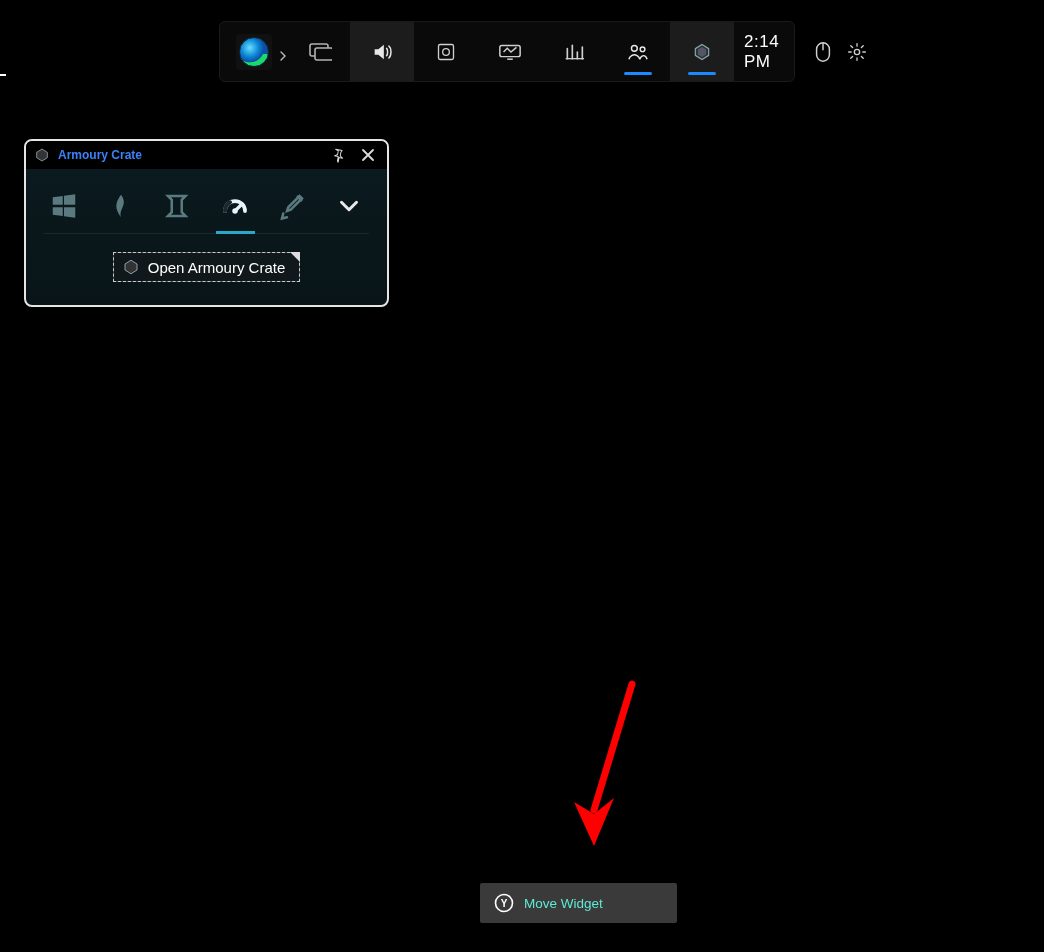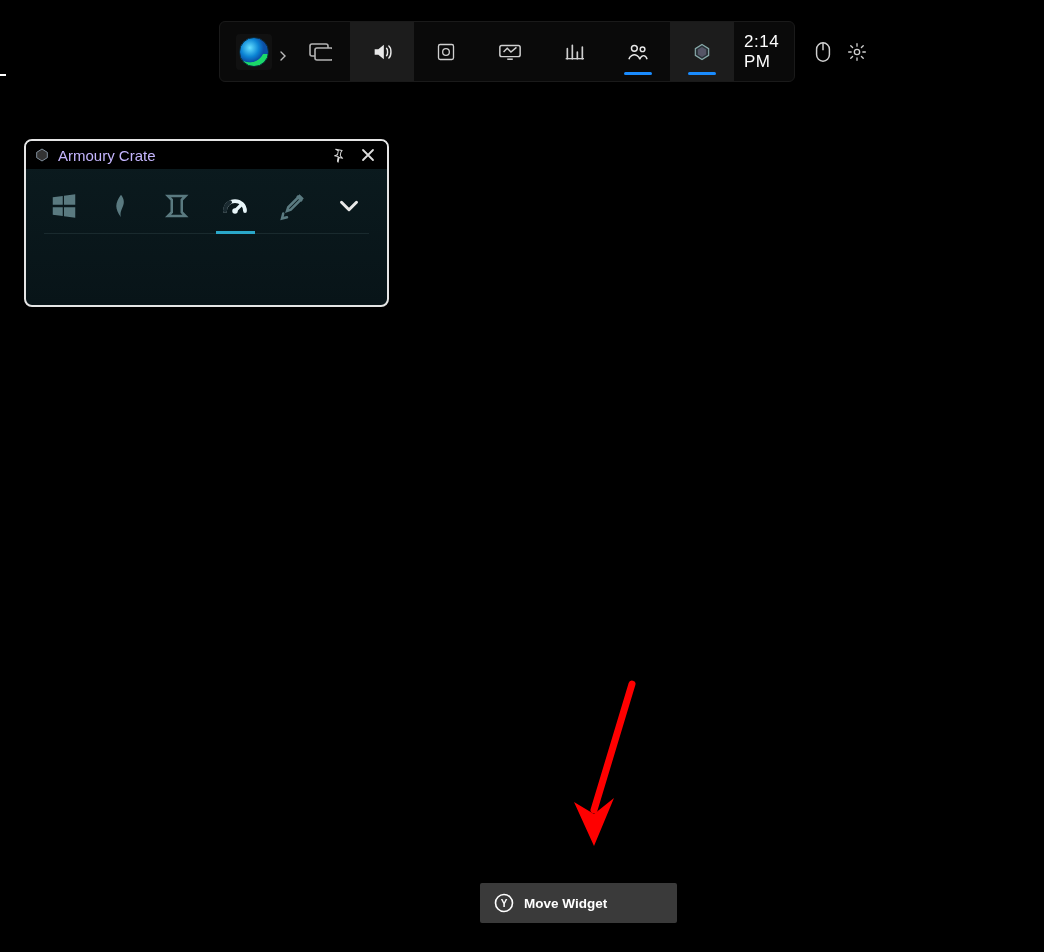--- a/index.html
+++ b/index.html
@@ -132,23 +132,23 @@
     display:flex;
     align-items:center;
     padding: 0 8px;
     gap:8px;
   }
   .widget-title-icon{
     width:16px;height:16px;
     display:flex;align-items:center;justify-content:center;
   }
   .widget-title{
-    font-size:15px;
-    font-weight:400;
-    color:#c4b5fd;
+    font-size:12px;
+    font-weight:700;
+    color:#3b82f6;
     flex:1;
   }
   .title-btn{
     width:22px;height:22px;
     display:flex;align-items:center;justify-content:center;
     color:#ddd;
   }
 
   .widget-body{
     padding: 12px 18px 10px 18px;
@@ -232,22 +232,22 @@
     padding:0 14px;
     border-radius:2px;
   }
   .hint .y-btn{
     width:20px;height:20px;
     display:flex;align-items:center;justify-content:center;
   }
   .hint .y-btn svg{width:20px;height:20px;}
   .hint-label{
     font-size:13.5px;
-    font-weight:700;
-    color:#ffffff;
+    font-weight:400;
+    color:#5eead4;
   }
 
   
   .left-tick{
     position:absolute;
     top:74px;left:0;
     width:6px;height:2px;
     background:#fff;
   }
 
@@ -396,20 +396,29 @@
           <path d="M16 4l4 4" stroke="currentColor" stroke-width="2"></path>
         </svg>
       </div>
       <div class="mode-btn" style="color:#e8e8e8">
         <svg viewBox="0 0 24 24" width="22" height="22">
             <path d="M6 9l6 6 6-6" stroke="currentColor" stroke-width="2.4" fill="none" stroke-linecap="round" stroke-linejoin="round"></path>
           </svg>
       </div>
     </div>
 
+    <div class="open-btn">
+      <span class="corner"></span>
+      <span class="oc-icon">
+        <svg viewBox="0 0 24 24" width="18" height="18">
+          <polygon points="12,3 20,8 20,16 12,21 4,16 4,8" stroke="#9ab" stroke-width="1.2" fill="#333"></polygon>
+        </svg>
+      </span>
+      <span>Open Armoury Crate</span>
+    </div>
   </div>
 </div>
 
 <div class="arrow">
   <svg viewBox="0 0 70 170">
     <line x1="62" y1="4" x2="24" y2="130" stroke="#ff0000" stroke-width="7" stroke-linecap="round"></line>
     <polygon points="24,166 4,122 24,134 44,118" fill="#ff0000"></polygon>
   </svg>
 </div>
 

